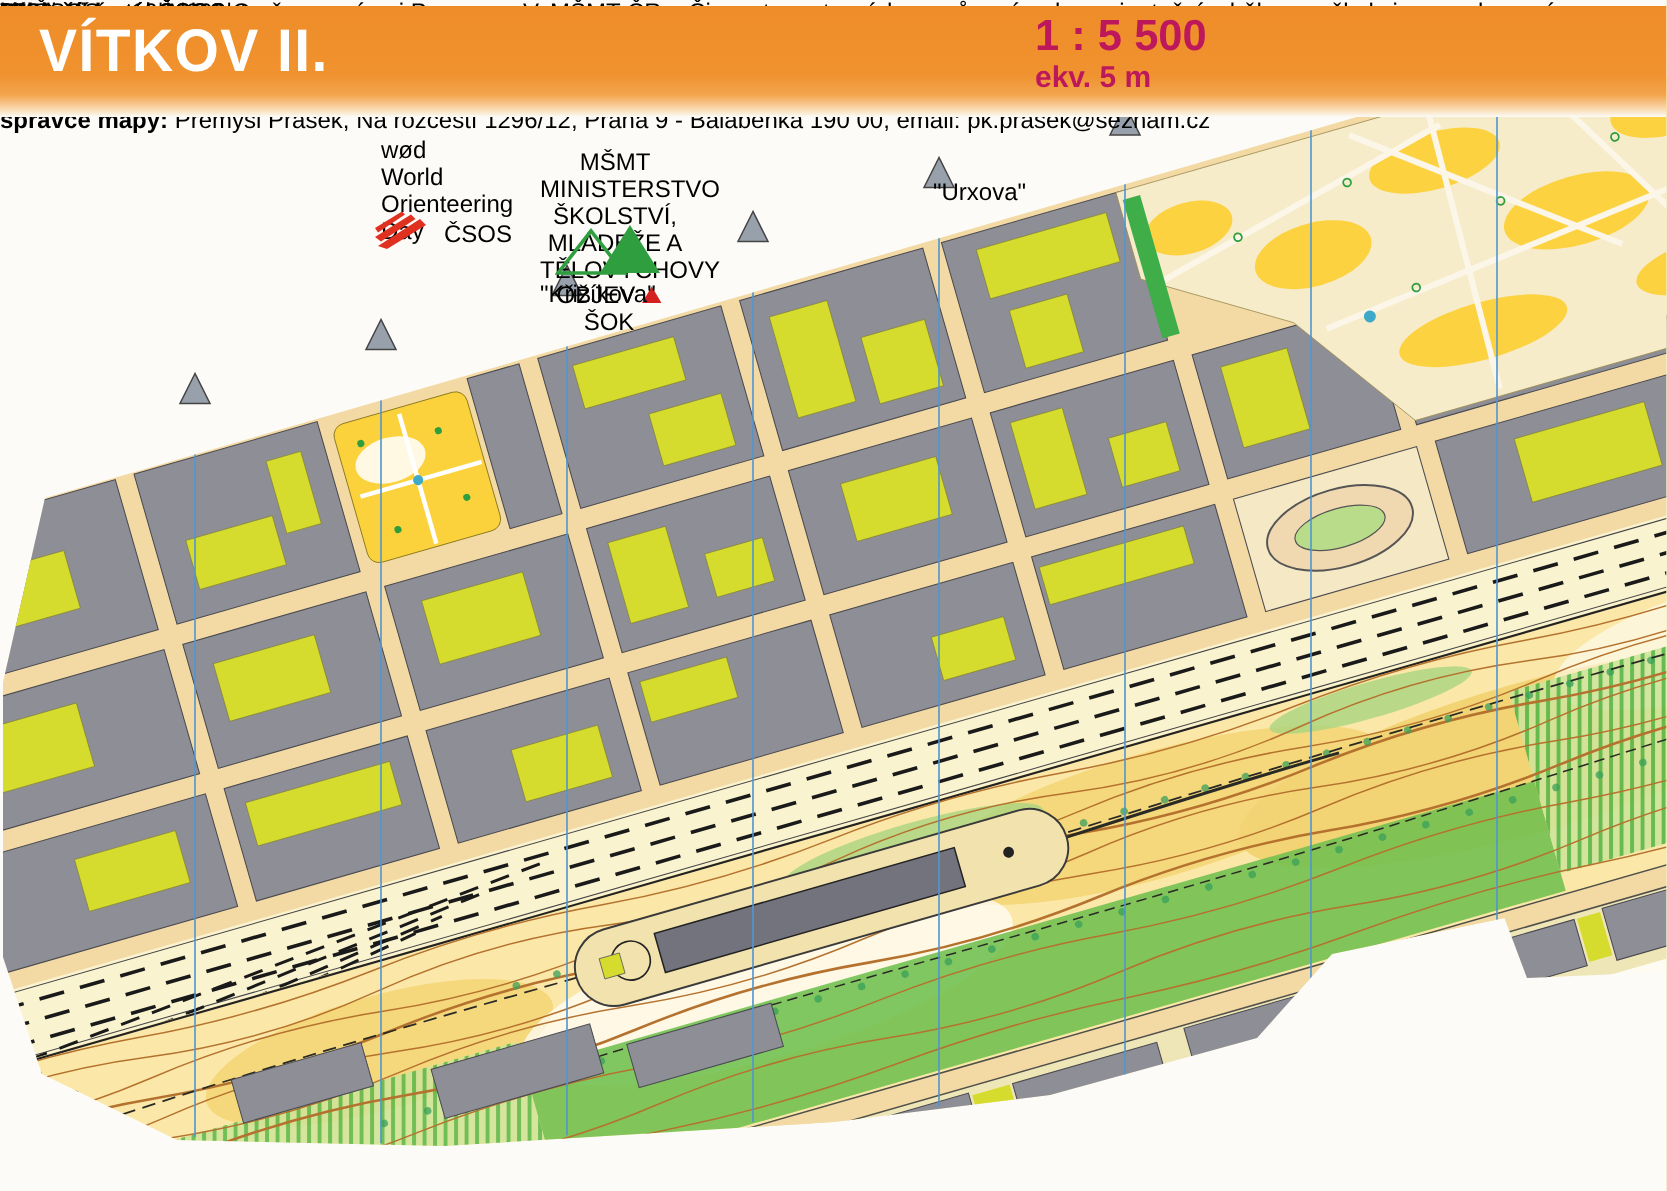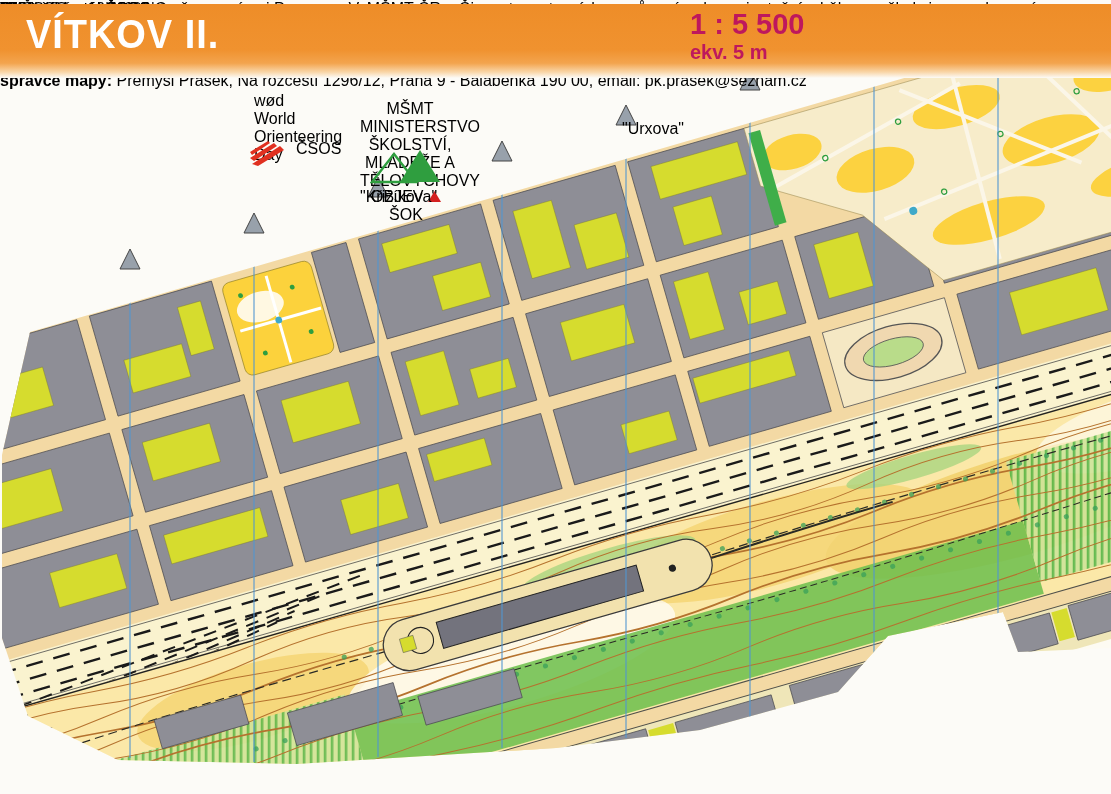--- a/index.html
+++ b/index.html
@@ -363,21 +363,21 @@
   <div class="rings">
     <span class="ring" style="left:0;top:0;border-color:#0085c7;"></span>
     <span class="ring" style="left:11px;top:0;border-color:#000;"></span>
     <span class="ring" style="left:22px;top:0;border-color:#df0024;"></span>
     <span class="ring" style="left:5px;top:6px;border-color:#f4c300;"></span>
     <span class="ring" style="left:16px;top:6px;border-color:#009f3d;"></span>
   </div>
 </div>
 
 <div class="abs logo" style="left:250px;top:140px;">
-  <div style="display:flex;align-items:flex-start;gap:6px;">
+  <div style="display:flex;align-items:flex-end;gap:6px;">
     <svg width="40" height="26" viewBox="0 0 40 26">
       <path d="M2,24 L30,6 L34,10 L8,26 Z" fill="#e03020"></path>
       <path d="M0,18 L24,3 L27,6 L4,21 Z" fill="#e03020"></path>
       <path d="M0,12 L18,1 L20,3 L2,15 Z" fill="#e03020"></path>
     </svg>
     <span class="csos-text">ČSOS</span>
   </div>
 </div>
 
 <div class="abs logo" style="left:358px;top:148px;width:96px;text-align:center;">

